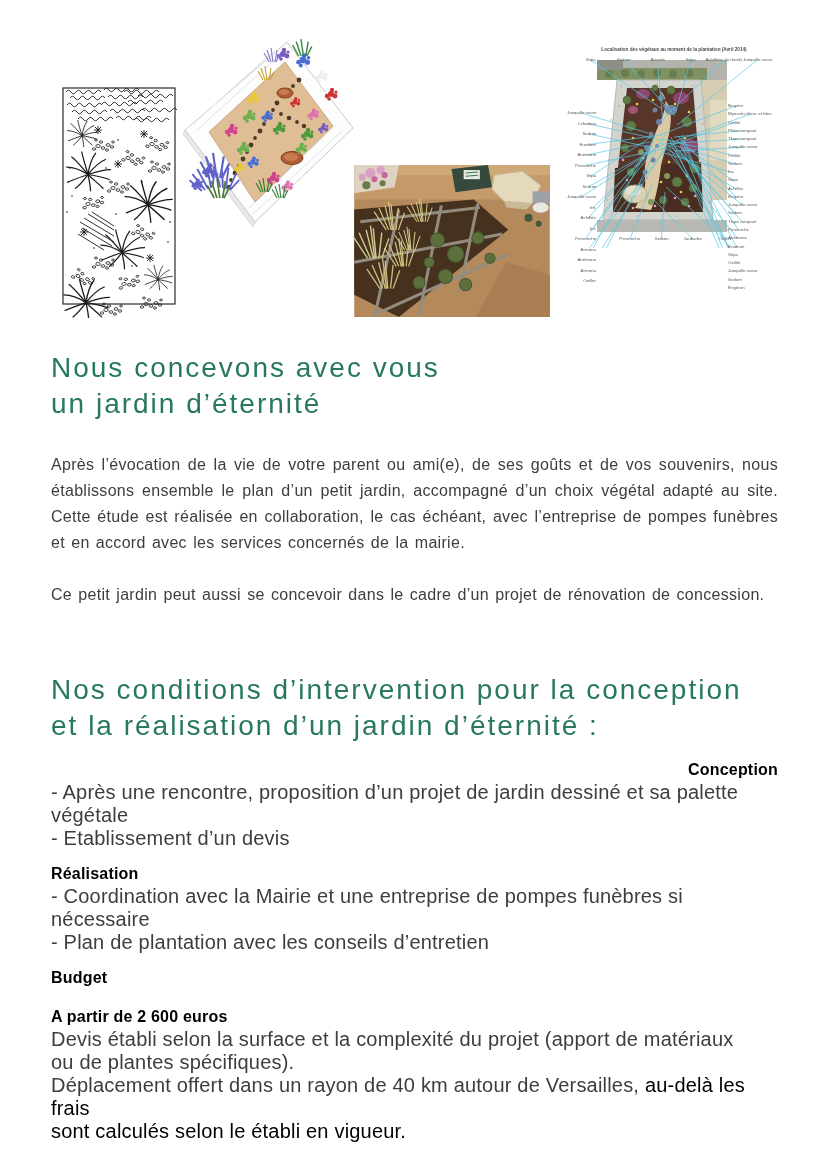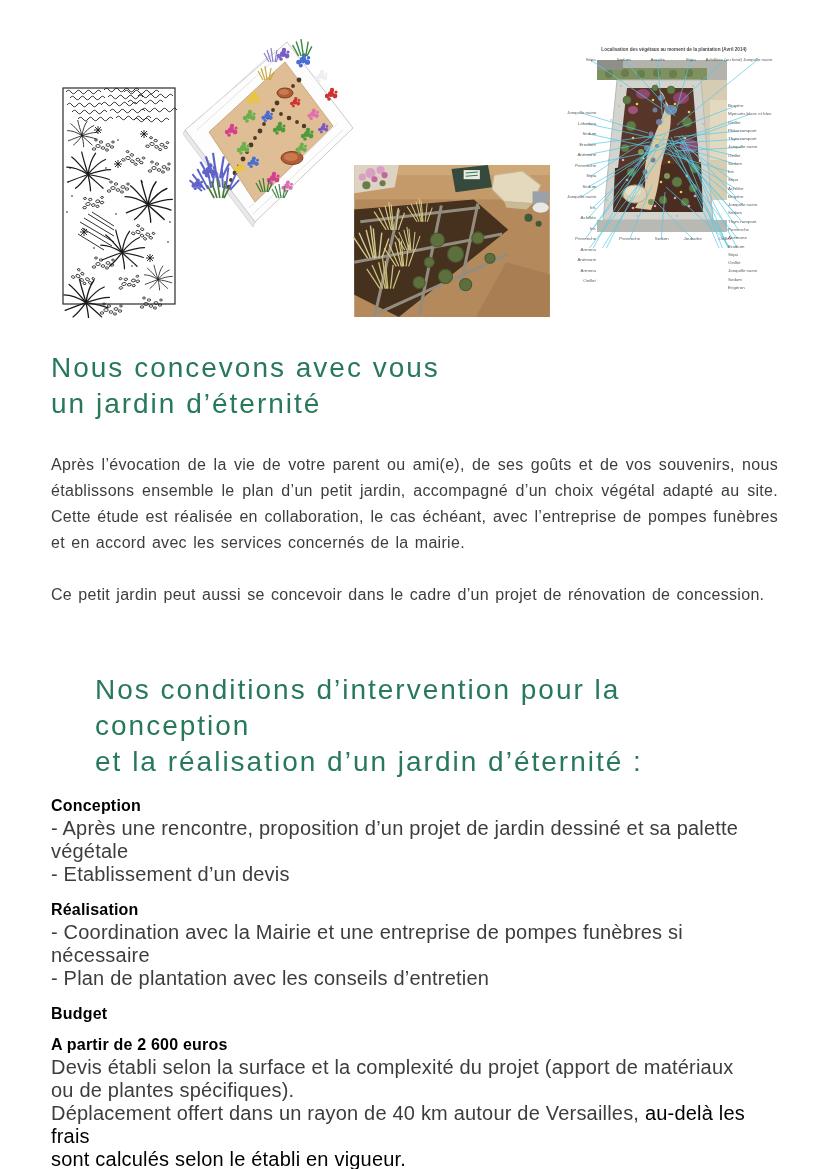--- a/index.html
+++ b/index.html
@@ -23,28 +23,28 @@
         flex-direction:column;justify-content:space-between;align-items:flex-start;}
   .rcol .plabel{line-height:8px;transform:scale(.55);transform-origin:0 50%;}
   .trow{position:absolute;left:18px;top:9px;width:200px;display:flex;justify-content:space-between;}
   .brow{position:absolute;left:58px;top:188px;width:126px;display:flex;justify-content:space-between;}
   .trow .plabel,.brow .plabel{flex:1;min-width:0;display:flex;justify-content:center;
         transform:scale(.55);transform-origin:50% 50%;}
   
   .content{position:absolute;left:51px;top:350px;width:727px;}
   h1,h2{margin:0;font-weight:400;color:#27795a;font-size:28px;line-height:36px;letter-spacing:2px;}
   h1{margin-bottom:30px;}
-  h2{margin-top:64px;margin-bottom:0;margin-left:44px;}
+  h2{margin-top:64px;margin-bottom:0;}
   .hl{display:block;}
   .body{margin:0;font-size:16px;line-height:26px;color:#3d3d3d;letter-spacing:.3px;word-spacing:1.5px;}
   .justify{text-align:justify;}
   .p2{margin-top:26px;}
   .sec-title{margin-top:12px;font-size:16px;line-height:23px;font-weight:700;color:#000;letter-spacing:.2px;}
-  .sec-title.first{margin-top:14px;}
-  .sec-title.tight{margin-top:8px;}
+  .sec-title.first{margin-top:14px;text-align:right;}
+  .sec-title.tight{margin-top:16px;}
   .item{font-size:20px;line-height:23px;color:#3d3d3d;letter-spacing:.2px;}
   .b{font-weight:400;color:#000000;}
 </style>
 </head>
 <body>
 
 <div class="page">
 
   <div class="hero">
 

